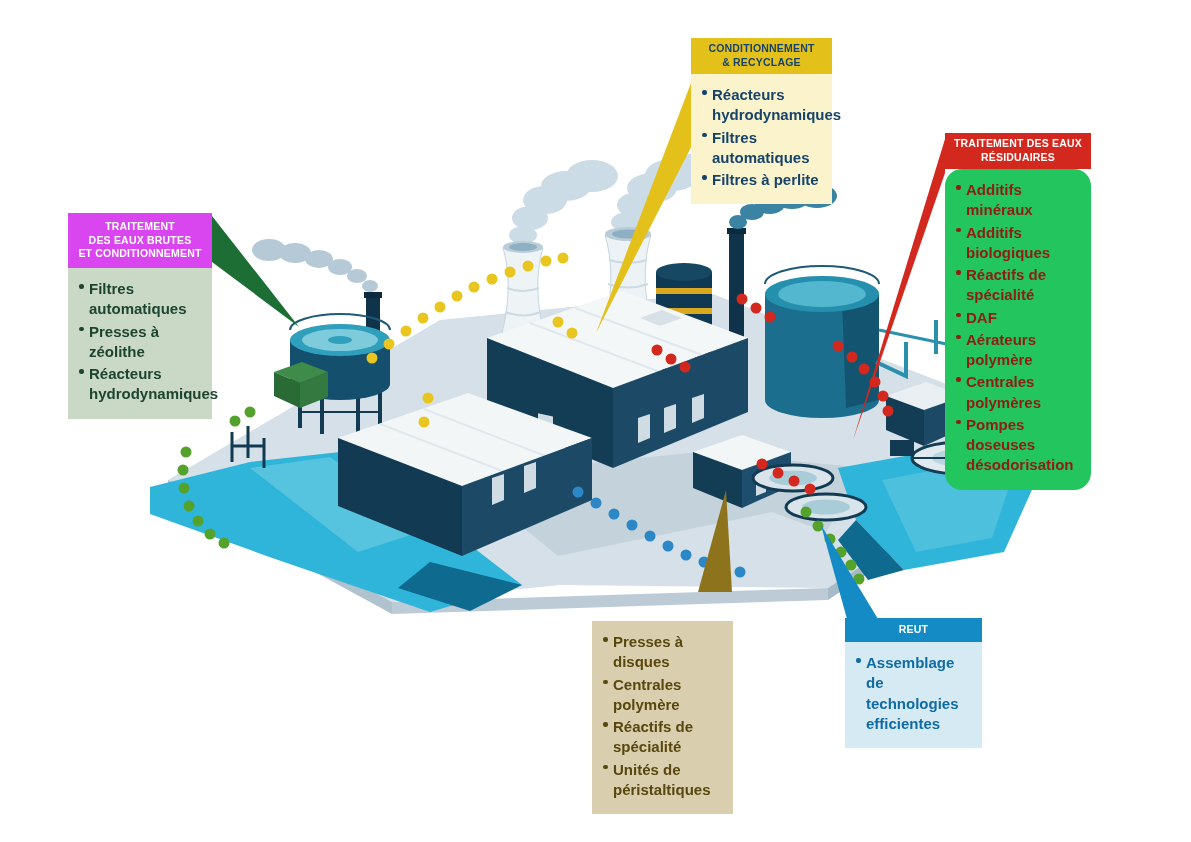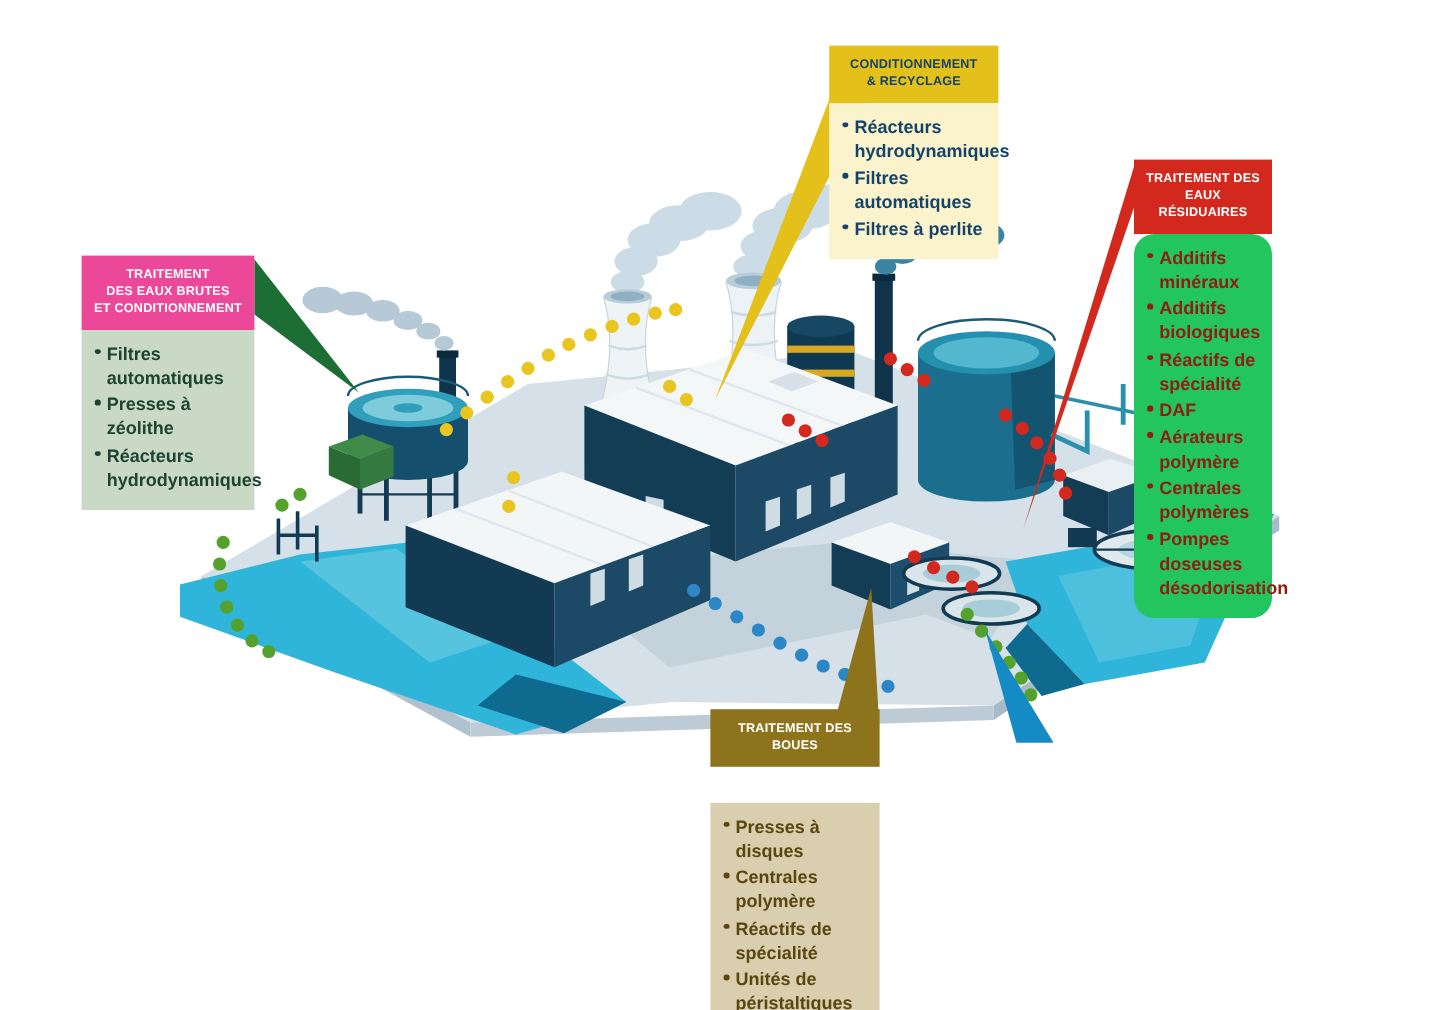--- a/index.html
+++ b/index.html
@@ -7,21 +7,21 @@
   body { font-family:"Liberation Sans", sans-serif; }
   #canvas {
     position:relative; width:1191px; height:842px; background:#ffffff; overflow:hidden;
   }
   #scene { position:absolute; left:0; top:0; width:1191px; height:842px; }
 
   .callout { position:absolute; }
   .co-header {
     display:flex; align-items:center; justify-content:center; text-align:center;
     font-weight:bold; font-size:10.5px; line-height:1.32; letter-spacing:.2px;
-    padding:10px 6px; white-space:pre-line;
+    padding:0 6px; white-space:pre-line;
   }
   .co-body {
     padding:11px 8px 12px 10px; font-size:15px; font-weight:bold; line-height:1.35;
   }
   .co-body li { list-style:none; position:relative; padding-left:11px; margin-bottom:2px; }
   .co-body li::before {
     content:""; position:absolute; left:1px; top:5px; width:4.5px; height:4.5px;
     border-radius:50%; background:currentColor;
   }
 </style>
@@ -252,58 +252,63 @@
       </g>
 
     <polygon points="212,216 212,262 299,327" fill="#1d6e35"></polygon>
     <polygon points="694,75 728,75 596,333" fill="#e4c01a"></polygon>
     <polygon points="945,139 945,173 853,440" fill="#d3281d"></polygon>
     <polygon points="698,592 732,592 726,490" fill="#8d741c"></polygon>
     <polygon points="847,619 878,619 821,525" fill="#158bc6"></polygon>
   </svg>
 
   <div class="callout" style="left:68px; top:213px; width:144px;">
-    <div class="co-header" style="min-height: 55px; background: #ec4899; color: rgb(255, 255, 255);">TRAITEMENT
+    <div class="co-header" style="min-height: 55px; background: #d946ef; color: rgb(255, 255, 255);">TRAITEMENT
 DES EAUX BRUTES
 ET CONDITIONNEMENT</div>
     <ul class="co-body" style="min-height: 88px; background: rgb(201, 217, 198); color: rgb(29, 68, 48);">
       <li>Filtres automatiques</li>
       <li>Presses à zéolithe</li>
       <li>Réacteurs hydrodynamiques</li>
     </ul>
   </div>
 
   <div class="callout" style="left:691px; top:38px; width:141px;">
     <div class="co-header" style="min-height: 36px; background: rgb(228, 192, 26); color: rgb(22, 67, 106);">CONDITIONNEMENT
 &amp; RECYCLAGE</div>
     <ul class="co-body" style="min-height: 84px; background: rgb(251, 243, 204); color: rgb(22, 67, 106);">
       <li>Réacteurs hydrodynamiques</li>
       <li>Filtres automatiques</li>
       <li>Filtres à perlite</li>
     </ul>
   </div>
 
-  <div class="callout" style="left:945px; top:133px; width:115px;">
+  <div class="callout" style="left:945px; top:133px; width:146px;">
     <div class="co-header" style="min-height: 36px; background: rgb(211, 40, 29); color: rgb(255, 255, 255);">TRAITEMENT DES EAUX
 RÉSIDUAIRES</div>
     <ul class="co-body" style="min-height: 140px; background: #22c55e; color: rgb(143, 29, 18); border-radius: 17px;">
       <li>Additifs minéraux</li>
       <li>Additifs biologiques</li>
       <li>Réactifs de spécialité</li>
       <li>DAF</li>
       <li>Aérateurs polymère</li>
       <li>Centrales polymères</li>
       <li>Pompes doseuses désodorisation</li>
     </ul>
   </div>
 
   <div class="callout" style="left:592px; top:591px; width:141px;">
-    <div class="co-header" style="min-height: 24px; background: rgb(141, 116, 28); color: rgb(255, 255, 255);">TRAITEMENT DES BOUES</div>
     <ul class="co-body" style="min-height: 94px; background: rgb(217, 207, 174); color: rgb(89, 71, 15); margin-top: 30px;">
       <li>Presses à disques</li>
       <li>Centrales polymère</li>
       <li>Réactifs de spécialité</li>
       <li>Unités de péristaltiques</li>
     </ul>
   </div>
 
+  <div class="callout" style="left:845px; top:618px; width:137px;">
+    <div class="co-header" style="min-height: 24px; background: rgb(21, 139, 198); color: rgb(255, 255, 255);">REUT</div>
+    <ul class="co-body" style="min-height: 64px; background: rgb(214, 234, 244); color: rgb(15, 107, 165);">
+      <li>Assemblage de technologies efficientes</li>
+    </ul>
+  </div>
 
 </div>
 
 </body></html>

